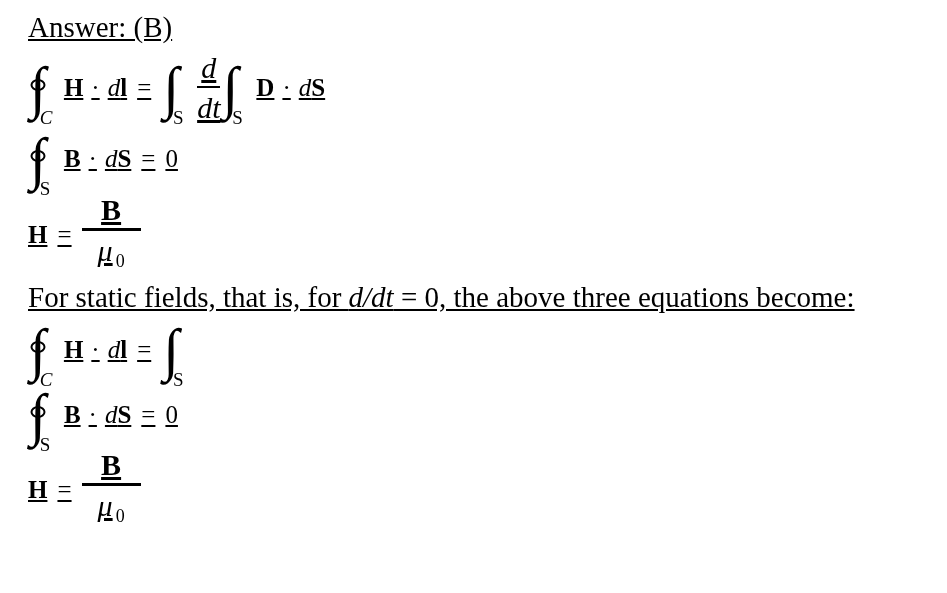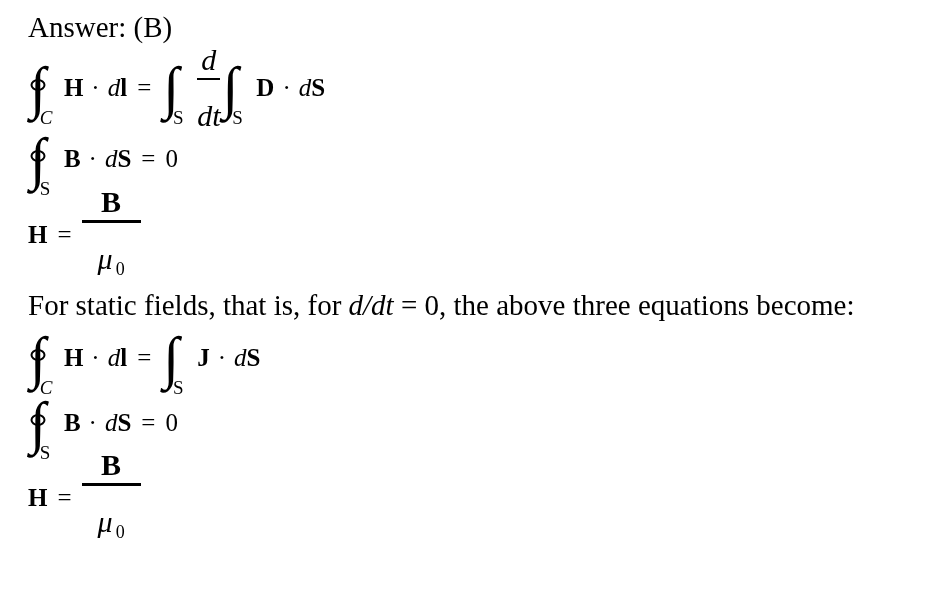--- a/index.html
+++ b/index.html
@@ -9,40 +9,41 @@
     color: #000000;
     font-family: "Liberation Serif", "DejaVu Serif", serif;
   }
   .doc {
     position: relative;
     width: 947px;
     height: 593px;
     overflow: hidden;
     padding: 10px 0 0 28px;
     box-sizing: border-box;
+    text-decoration: underline;
   }
   .text-line {
     font-size: 29px;
     line-height: 34px;
     white-space: nowrap;
   }
   .it { font-style: italic; }
   .b  { font-weight: bold; }
 
   
   .eq {
     display: flex;
     align-items: center;
     white-space: nowrap;
     font-size: 30px;
   }
   .eq1 { height: 76px; margin-top: 6px; }
   .eq2 { height: 58px; margin-top: 4px; }
   .eq3 { height: 90px; margin-top: 2px; }
-  .static { margin-top: 8px; }
+  .static { }
   .eq4 { height: 68px; margin-top: 2px; }
   .eq5 { height: 58px; margin-top: 2px; }
   .eq6 { height: 88px; margin-top: 2px; }
 
   .run {
     display: inline-block;
     font-size: 25px;
     line-height: 34px;
   }
   .mdot { margin: 0 8px; }
@@ -85,21 +86,21 @@
     vertical-align: middle;
   }
   .frac .num {
     display: block;
     border-bottom: 2px solid #000;
     padding: 0 4px 2px;
     line-height: 32px;
   }
   .frac .den {
     display: block;
-    padding-top: 20px;
+    padding-top: 4px;
     line-height: 32px;
     text-align: center;
   }
   .frac-wide .num, .frac-wide .den {
     padding-left: 16px;
     padding-right: 16px;
   }
   .frac-wide .num { border-bottom-width: 3px; }
 
   .ssub {
@@ -140,21 +141,20 @@
         <span class="den"><span class="it">μ</span><span class="ssub">0</span></span>
       </span>
   </div>
 
   <div class="text-line static"><span>For static fields, that is, for </span><span class="it">d/dt</span><span> = 0, the above three equations become:</span></div>
 
   <div class="eq eq4">
     <span class="bigint"><span class="int-glyph">∫</span><span class="oint-circle"></span><span class="int-sub it">C</span></span>
     <span class="run"><span class="b">H</span><span class="mdot">·</span><span class="it">d</span><span class="b">l</span><span class="meq">=</span></span>
     <span class="bigint"><span class="int-glyph">∫</span><span class="int-sub">S</span></span>
-    <span class="run"><span class="b">J</span><span class="mdot">·</span><span class="it">d</span><span class="b">S</span></span>
   </div>
 
   <div class="eq eq5">
     <span class="bigint"><span class="int-glyph">∫</span><span class="oint-circle"></span><span class="int-sub">S</span></span>
     <span class="run"><span class="b">B</span><span class="mdot">·</span><span class="it">d</span><span class="b">S</span><span class="meq">=</span><span>0</span></span>
   </div>
 
   <div class="eq eq6">
     <span class="run"><span class="b">H</span><span class="meq">=</span></span>
     <span class="frac frac-wide">

